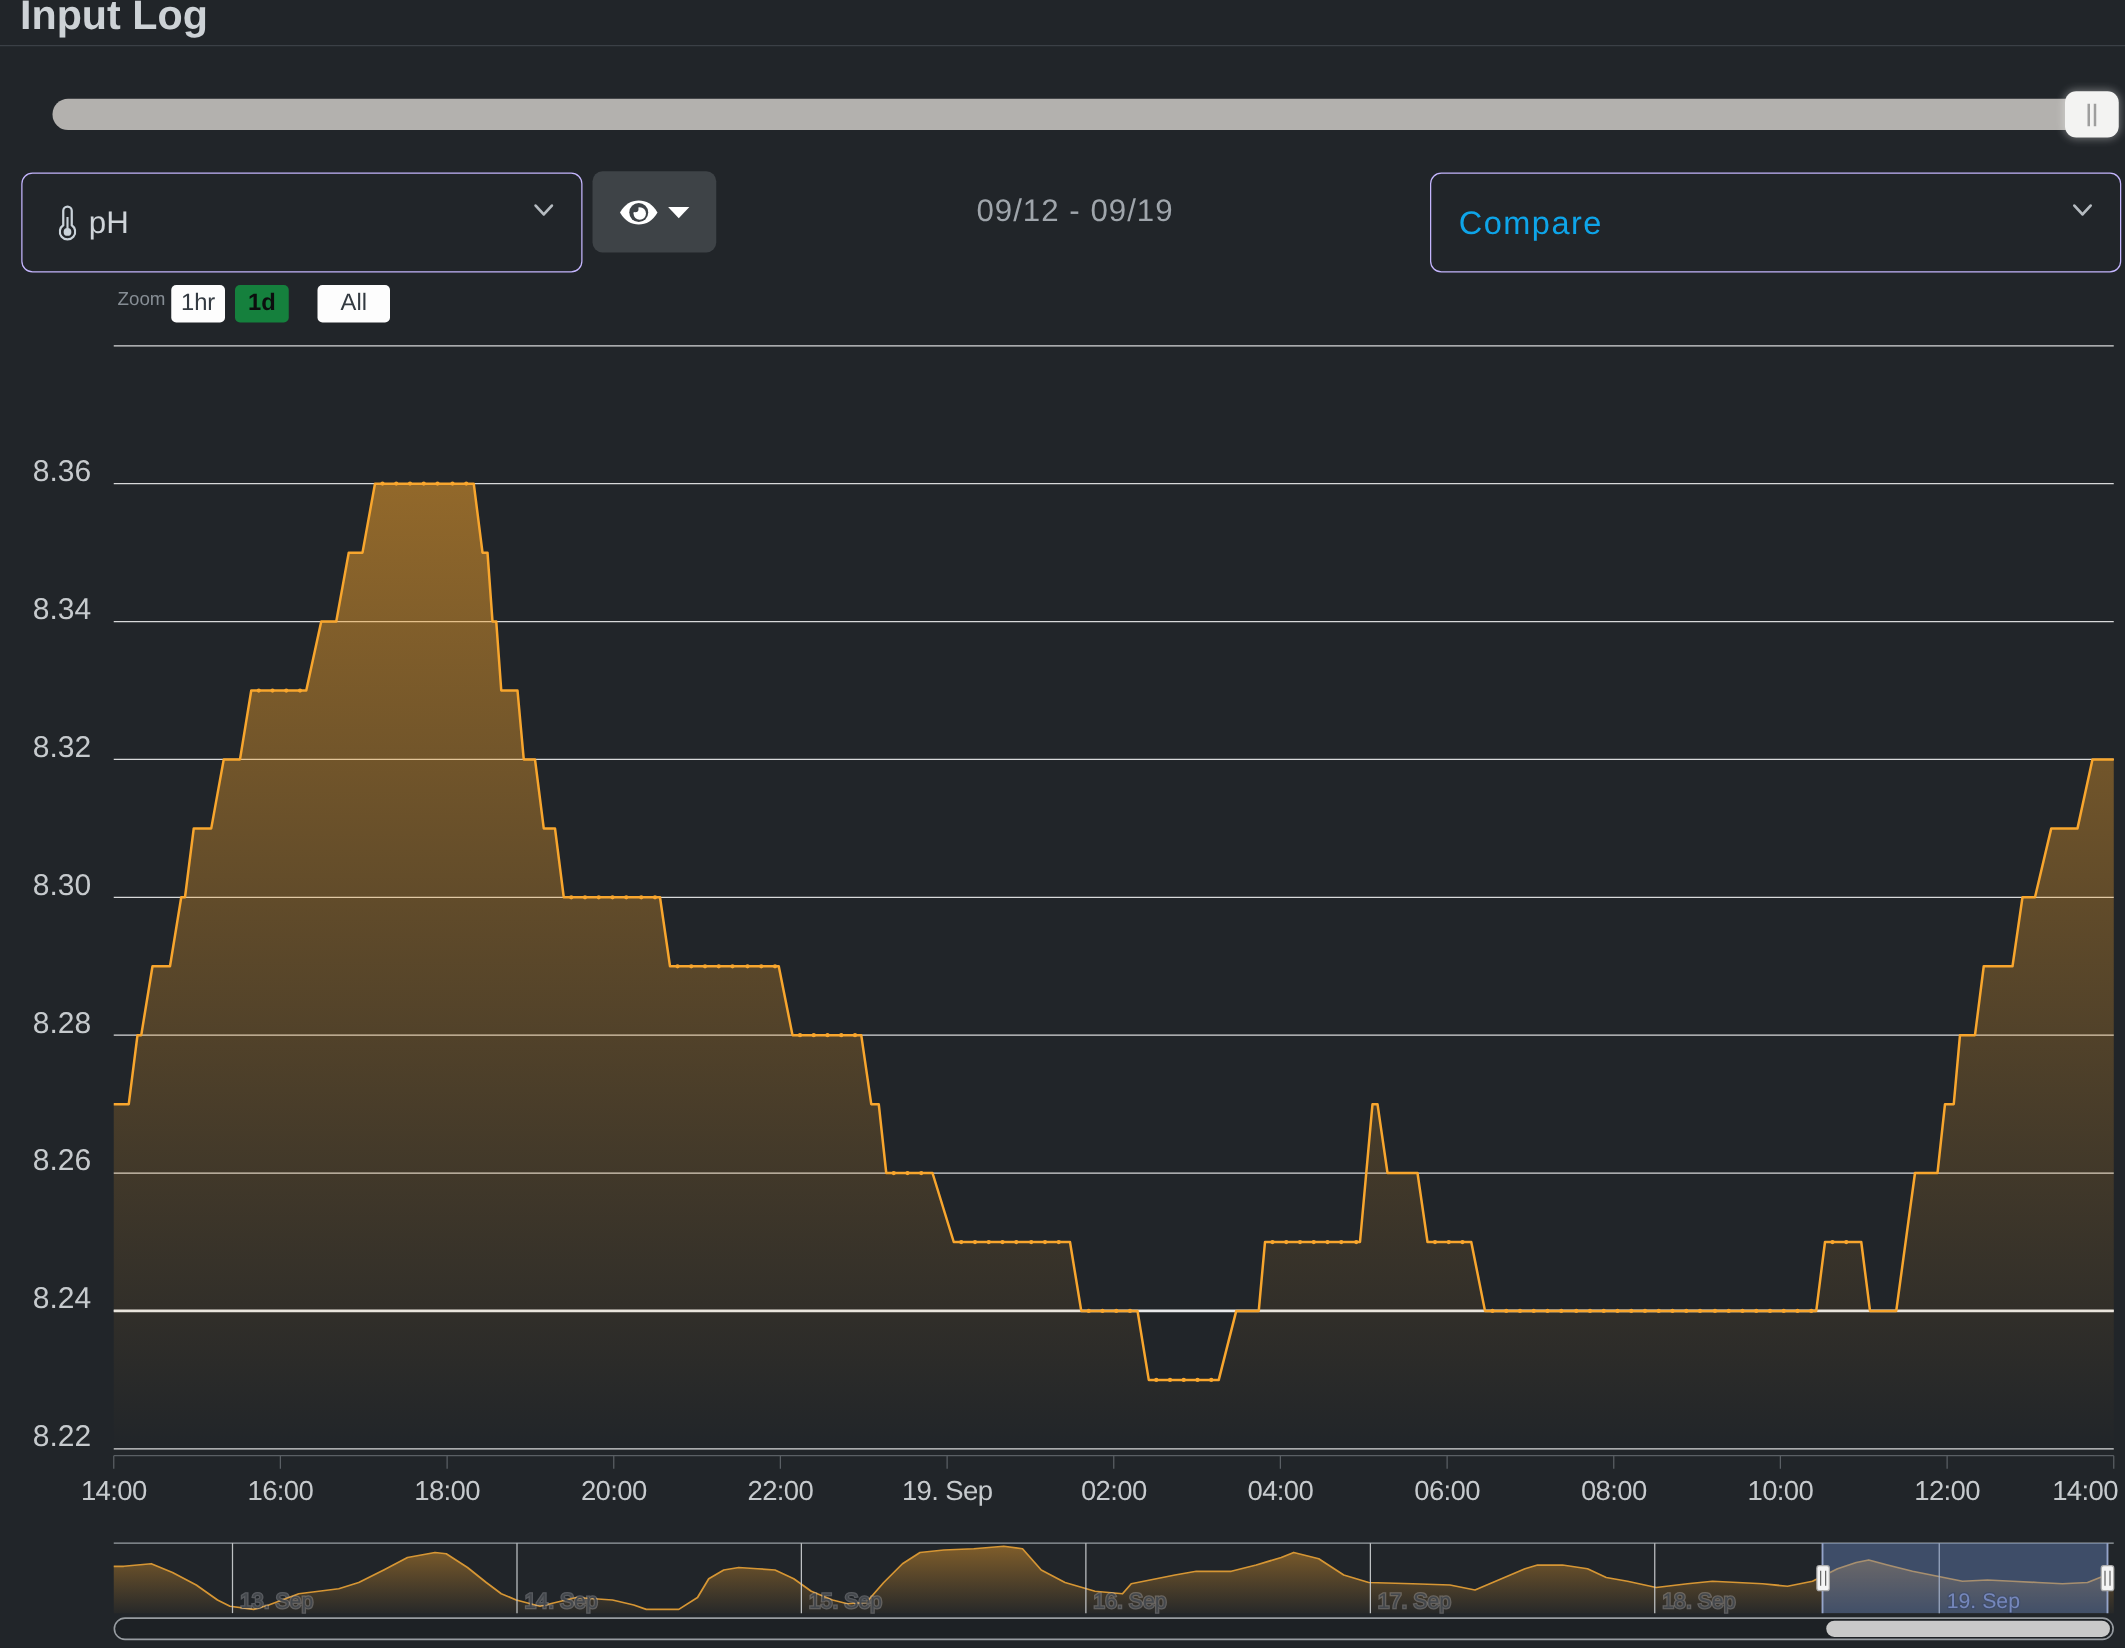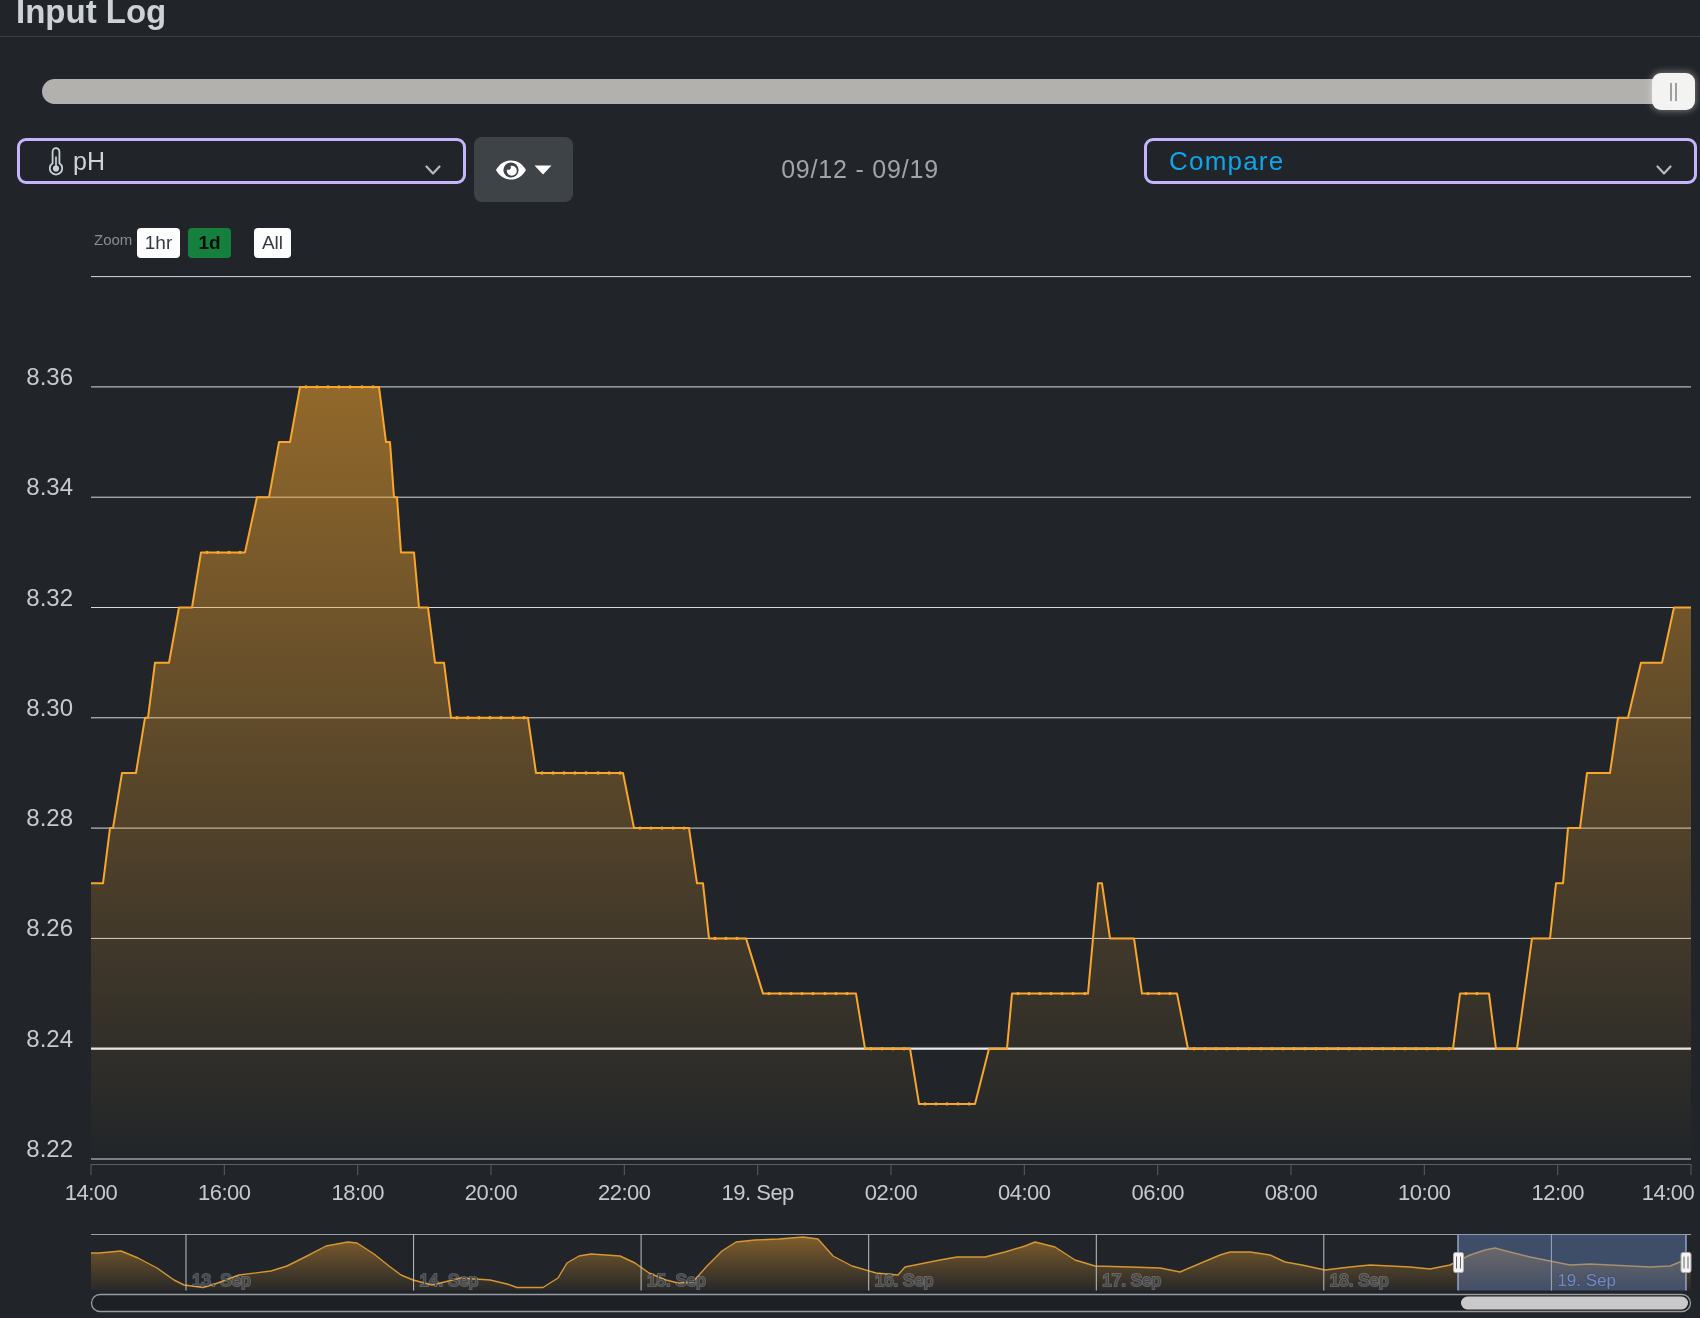--- a/index.html
+++ b/index.html
@@ -1,33 +1,33 @@
 <!DOCTYPE html>
 <html><head><meta charset="utf-8"><title>Input Log</title><style>
 *{margin:0;padding:0;box-sizing:border-box}
 html,body{width:1700px;height:1318px;background:#212529;font-family:"Liberation Sans",sans-serif;overflow:hidden;position:relative}
 .abs{position:absolute}
 #hdr{left:16px;top:-7px;font-size:33px;font-weight:bold;color:#cdd2d6}
 #hline{left:0;top:36px;width:1700px;height:1px;background:#3b4046}
 #track{left:42px;top:79px;width:1650px;height:25px;background:#b3b1ae;border-radius:12.5px}
 #thumbtop{left:1652px;top:73px;width:43px;height:37px;background:#f3f3f2;border-radius:9px;box-shadow:0 0 7px 1px rgba(255,255,255,.38);display:flex;align-items:center;justify-content:center;gap:3px}
 #thumbtop span{display:block;width:2px;height:18px;background:#9e9e9e}
-.sel{border:3px solid #c4b5fd;border-radius:9px;height:46px;top:138px;display:flex;align-items:center}
+.sel{border:1px solid #c4b5fd;border-radius:9px;height:80px;top:138px;display:flex;align-items:center}
 #sel1{left:17px;width:449px;padding-left:29px}
 #sel1 .t{color:#cfd4d9;font-size:25px;margin-left:10px}
 #sel2{left:1144px;width:553px;padding-left:22px}
 #sel2 .t{color:#0ea5e9;font-size:26px;letter-spacing:1.2px}
 .chev{position:absolute;right:22px;top:24px}
 #eyebtn{left:474px;top:137px;width:99px;height:65px;background:#3e4347;border-radius:8px;display:flex;align-items:center;justify-content:center;gap:7px}
 #daterange{left:700px;top:138px;width:320px;height:62px;display:flex;align-items:center;justify-content:center;font-size:25px;color:#9fa5ab;letter-spacing:.8px}
 #zoomlbl{left:94px;top:231px;font-size:15px;color:#868d94}
 .zb{top:228px;height:30px;border-radius:4px;background:#fdfdfd;color:#333a41;font-size:19px;display:flex;align-items:center;justify-content:center}
 #b1{left:137px;width:43px}
 #b2{left:188px;width:43px;background:#15803d;color:#0c0d0e;font-weight:bold}
-#b3{left:254px;width:37px}
+#b3{left:254px;width:58px}
 #chartsvg{position:absolute;left:0;top:0}
 svg text{font-family:"Liberation Sans",sans-serif;font-size:19px;fill:#c6cacd}
 text.ylab{font-size:24px}
 text.xlab{font-size:22px;letter-spacing:-0.5px}
 text.nlab{font-size:17px;fill:#43474c;paint-order:stroke;stroke:rgba(205,205,210,0.32);stroke-width:2px}
 text.nlab.blue{fill:#8089b8;stroke:rgba(20,25,45,0.45)}
 </style></head>
 <body>
 <div class="abs" id="hdr">Input Log</div>
 <div class="abs" id="hline"></div>

